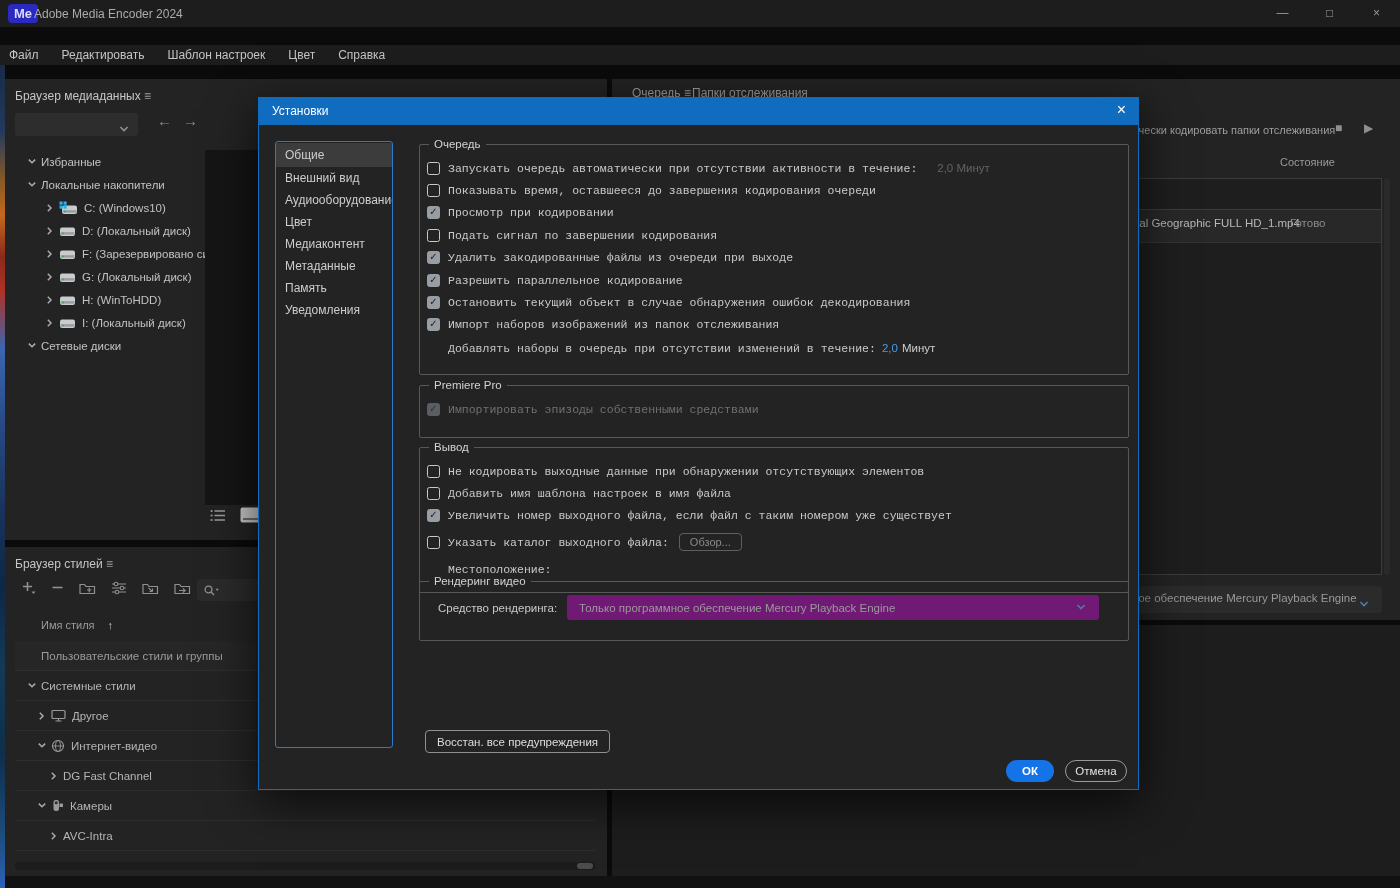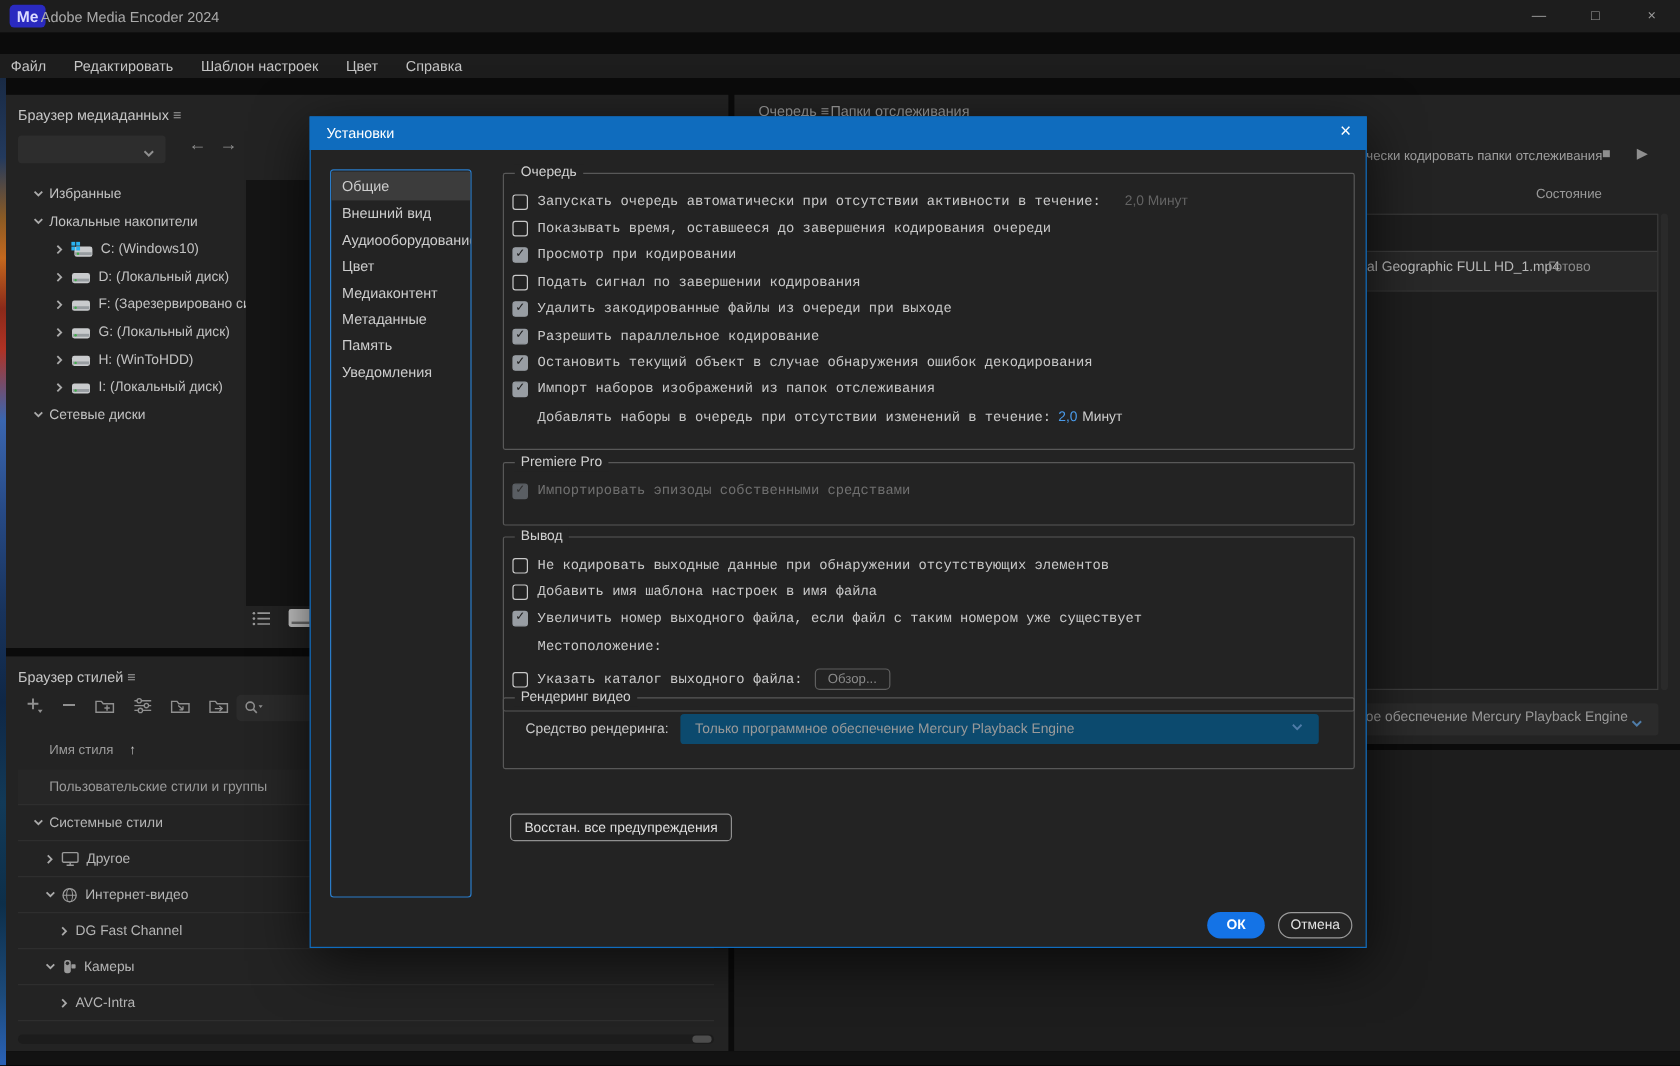--- a/index.html
+++ b/index.html
@@ -98,23 +98,23 @@
       flex:none;text-align:center;line-height:10px;font-size:10px;color:transparent;}
   .cb.checked{background:#989da3;border-color:#989da3;color:#1e1e1e;font-weight:bold;}
   .cb.checked.disabled{background:#5a5e63;border-color:#5a5e63;color:#303030;}
   .clabel{color:#c9c9c9;font-family:Liberation Mono, monospace;}
   .clabel.dim{color:#707070;}
   .suffix{color:#636363;margin-left:20px;}
   .val{color:#4a9bea;margin-left:6px;}
   .unit{color:#cdcdcd;margin-left:4px;}
   .mini-btn{margin-left:10px;border:1px solid #5f5f5f;border-radius:4px;padding:2px 10px;font-size:11px;color:#8b8b8b;}
   .render-row{position:absolute;left:18px;top:13px;display:flex;align-items:center;font-size:11.5px;color:#c9c9c9;white-space:nowrap;}
-  .render-dd{position:relative;margin-left:10px;width:532px;height:25px;background:#0c4a6e;border-radius:3px;
+  .render-dd{position:relative;margin-left:10px;width:532px;height:25px;background:#701a75;border-radius:3px;
       display:flex;align-items:center;padding:0 12px;color:#9a9a9a;box-sizing:border-box;justify-content:space-between;}
-  .reset-btn{position:absolute;left:166px;top:580px;height:23px;padding:0 11px;background:transparent;border:1px solid #909090;border-radius:4px;color:#dedede;font-size:11.5px;}
+  .reset-btn{position:absolute;left:166px;top:632px;height:23px;padding:0 11px;background:transparent;border:1px solid #909090;border-radius:4px;color:#dedede;font-size:11.5px;}
   .ok-btn{position:absolute;left:747px;top:662px;width:48px;height:22px;background:#1473e6;border:none;border-radius:11px;color:#fff;font-size:11.5px;font-weight:bold;}
   .cancel-btn{position:absolute;left:806px;top:662px;width:62px;height:22px;background:transparent;border:1.5px solid #9a9a9a;border-radius:11px;color:#e3e3e3;font-size:11.5px;box-sizing:border-box;}
 </style>
 </head>
 <body>
 
 <div class="app">
 
   <div class="wallpaper"></div>
 
@@ -526,27 +526,27 @@
             <span class="clabel">Не кодировать выходные данные при обнаружении отсутствующих элементов</span>
           </div>
           <div class="crow">
             <span class="cb"></span>
             <span class="clabel">Добавить имя шаблона настроек в имя файла</span>
           </div>
           <div class="crow">
             <span class="cb checked">✓</span>
             <span class="clabel">Увеличить номер выходного файла, если файл с таким номером уже существует</span>
           </div>
-          <div class="crow plain">
-            <span class="clabel">Местоположение:</span>
-          </div>
           <div class="crow tall">
             <span class="cb"></span>
             <span class="clabel">Указать каталог выходного файла:</span>
             <span class="mini-btn">Обзор...</span>
+          </div>
+          <div class="crow plain">
+            <span class="clabel">Местоположение:</span>
           </div>
         </div>
     </div>
 
     <div class="group grp-render">
       <span class="legend">Рендеринг видео</span>
       <div class="render-row">
         <span>Средство рендеринга:</span>
         <div class="render-dd">
           <span>Только программное обеспечение Mercury Playback Engine</span>

